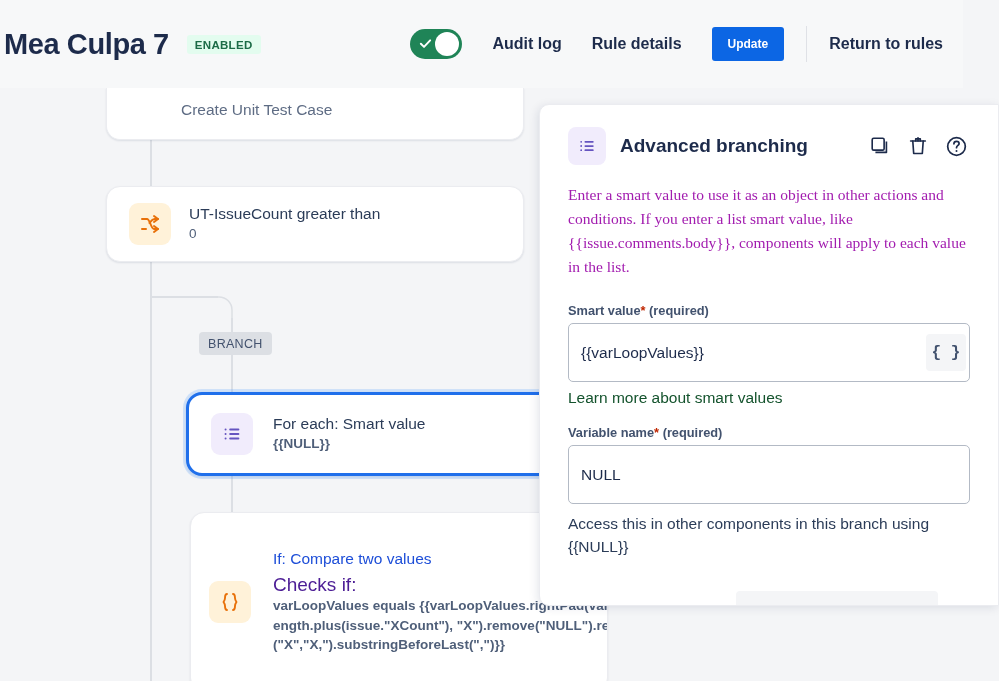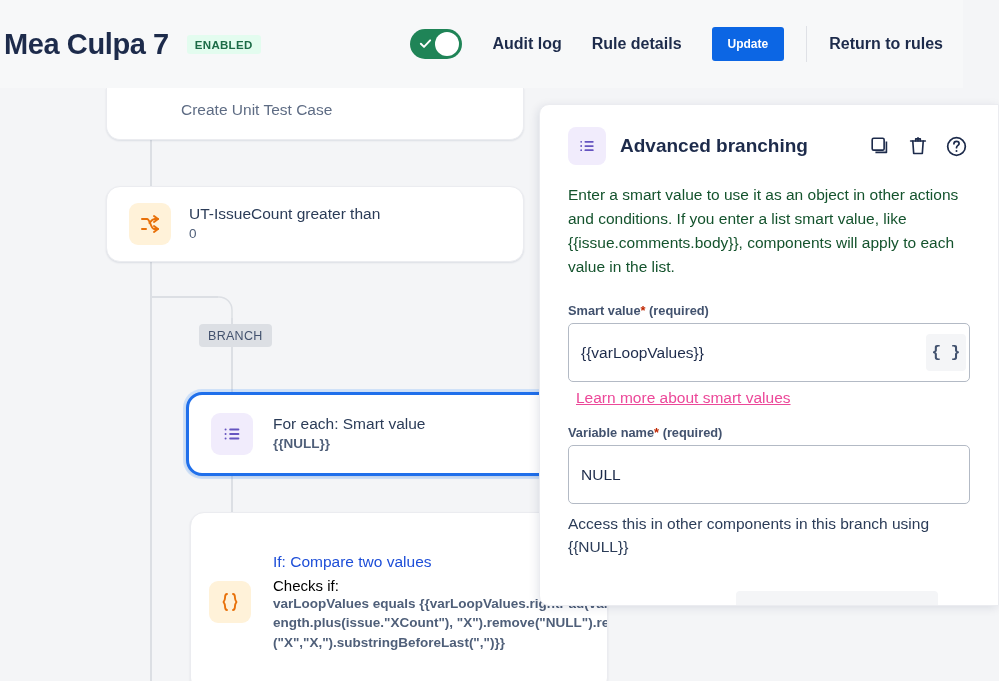--- a/index.html
+++ b/index.html
@@ -125,21 +125,21 @@
   
   #node-issuecount {
     left: 106px; top: 98px; width: 418px; height: 76px;
     padding-left: 22px;
     align-items: center;
   }
 
   
   .branch-label {
     position: absolute;
-    left: 199px; top: 236px;
+    left: 199px; top: 244px;
     background: #dcdfe4; color: #43526e;
     font-size: 12.5px; letter-spacing: 0.3px;
     padding: 5px 9px 4px; border-radius: 4px;
   }
 
   
   #node-foreach {
     left: 186px; top: 304px; width: 420px; height: 84px;
     padding-left: 22px;
     border: 3px solid #1f6feb;
@@ -150,21 +150,21 @@
 
   
   #node-if {
     left: 190px; top: 424px; width: 418px; height: 180px;
     padding-left: 18px;
     align-items: center;
     overflow: hidden;
   }
   #node-if .node-body { margin-left: 22px; overflow: hidden; }
   #node-if .node-title { font-size: 15.5px; color: #1d4ed8; }
-  #node-if .checks-label { font-size: 15px; color: #000000; margin-top: 4px; }
+  #node-if .checks-label { font-size: 19px; color: #4c1d95; margin-top: 4px; }
   #node-if .code {
     font-size: 13.5px; font-weight: 700; color: #4f5f79;
     line-height: 1.45; white-space: pre-wrap;
     word-break: break-all;
     width: 420px;
   }
 
   
   .panel {
     position: absolute;
@@ -192,22 +192,23 @@
     margin-left: 14px; white-space: nowrap;
   }
   .panel-head-spacer { flex: 1 1 auto; }
   .panel-icon-btn {
     width: 28px; height: 28px; margin-left: 10px;
     display: flex; align-items: center; justify-content: center;
     cursor: pointer; flex: 0 0 auto;
   }
 
   .panel-desc {
-    font-size: 15.5px; color: #14532d; line-height: 1.55;
+    font-size: 15.5px; color: #a21caf; line-height: 1.55;
     margin: 0 0 24px 0;
+    font-family: Liberation Serif, serif;
   }
 
   .field-label {
     font-size: 12.8px; font-weight: 700; color: #42526e;
     margin-bottom: 5px;
   }
   .field-label .req-star { color: #bf2600; font-weight: 700; }
   .field-label .req-text { font-weight: 700; color: #42526e; }
 
   .input-wrap {
@@ -230,23 +231,23 @@
     width: 40px; height: 37px; margin-right: 3px;
     background: #f4f5f7; border-radius: 4px;
     display: flex; align-items: center; justify-content: center;
     font-size: 16px; font-weight: 700; color: #42526e;
     cursor: pointer; flex: 0 0 auto;
     font-family: "Liberation Mono", monospace;
   }
 
   .learn-link {
     display: inline-block;
-    font-size: 15.5px; color: #ec4899;
-    text-decoration: underline; cursor: pointer;
-    margin: 7px 0 18px 8px;
+    font-size: 15.5px; color: #14532d;
+    cursor: pointer;
+    margin: 7px 0 18px 0;
   }
 
   .help-text {
     font-size: 15.5px; color: #2b3c58; line-height: 1.5;
     margin-top: 8px;
   }
 
   .panel-actions {
     display: flex; align-items: center; margin-top: 32px;
   }

